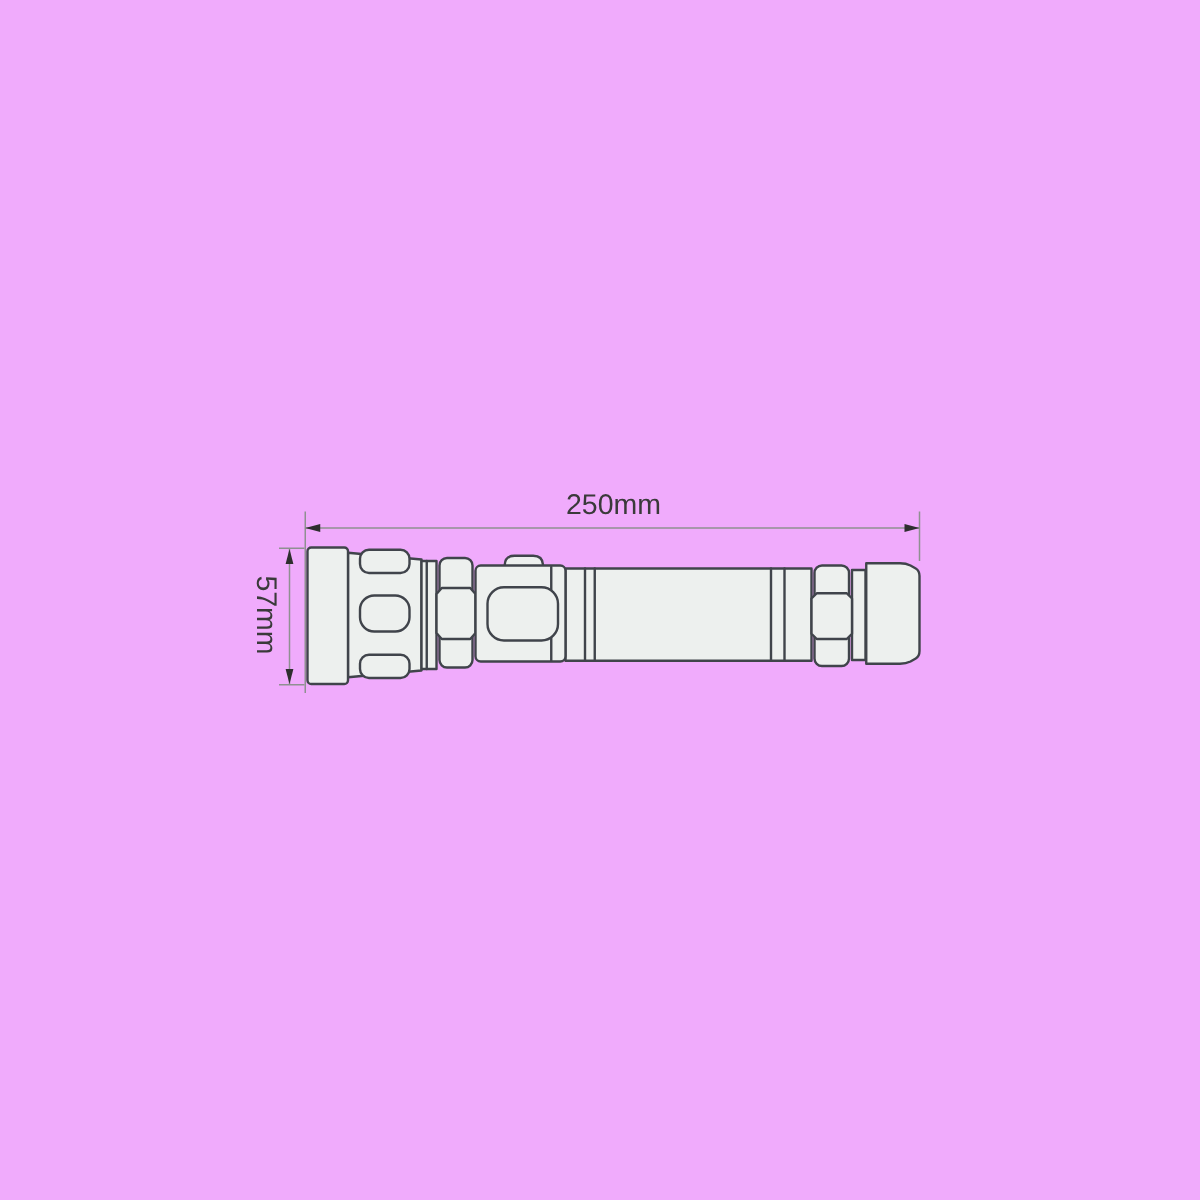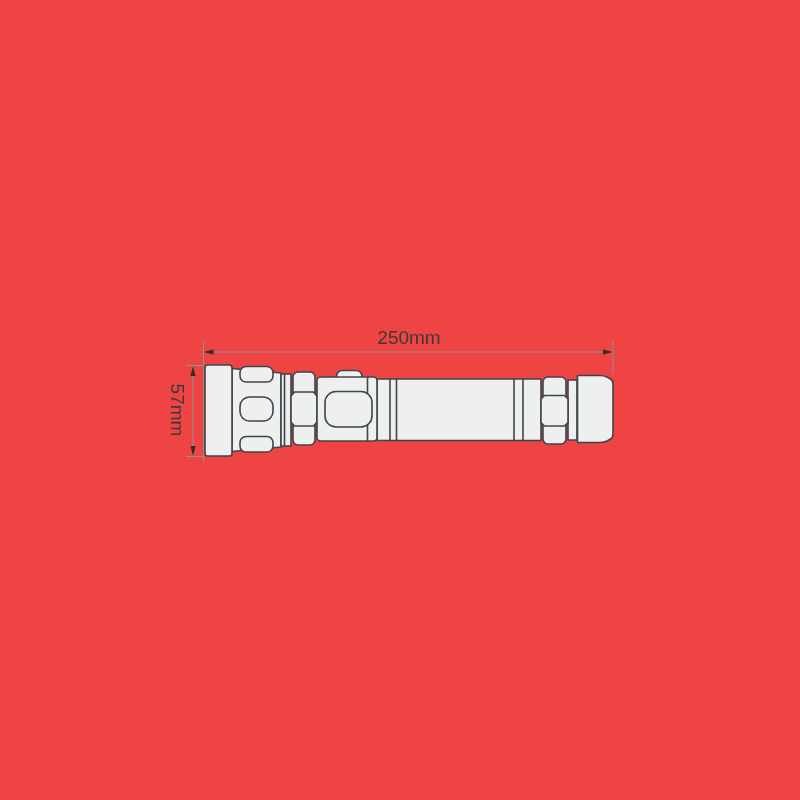--- a/index.html
+++ b/index.html
@@ -4,21 +4,21 @@
 <style>
   html, body {
     margin: 0;
     padding: 0;
     background: #ffffff;
   }
   #canvas {
     position: relative;
     width: 800px;
     height: 800px;
-    background: #ef4444;
+    background: #f0abfc;
     overflow: hidden;
     font-family: "Liberation Sans", "DejaVu Sans", sans-serif;
   }
   #drawing-svg {
     position: absolute;
     left: 0;
     top: 0;
   }
   .dim-label {
     position: absolute;

